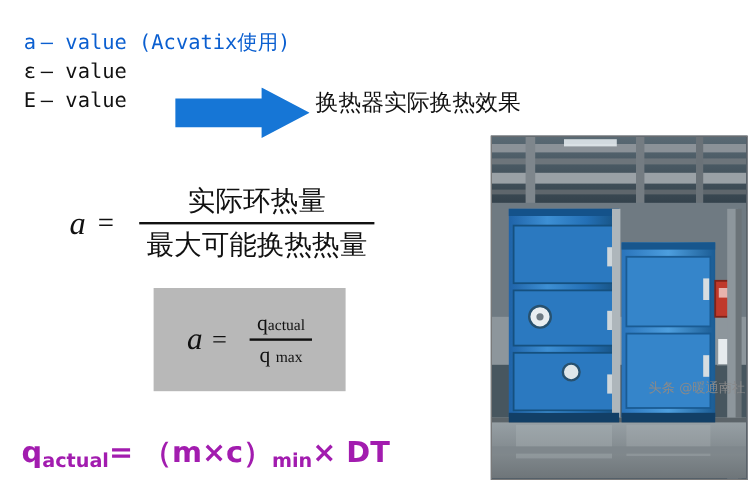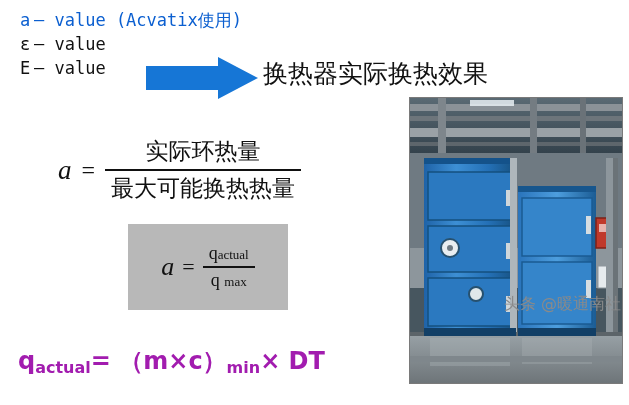--- a/index.html
+++ b/index.html
@@ -9,21 +9,21 @@
   body {
     width: 629px;
     height: 405px;
     background: #ffffff;
     font-family: "Liberation Sans", sans-serif;
     overflow: hidden;
     position: relative;
   }
   .slide {
     position: absolute;
-    left: 0; top: 0;
+    left: 0; top: 16px;
     width: 629px;
     height: 320px;
     background: #ffffff;
   }
 
   
   .value-list {
     position: absolute;
     left: 16px;
     top: 8px;
@@ -53,21 +53,21 @@
     width: 112px;
     height: 42px;
   }
 
   
   .arrow-caption {
     position: absolute;
     left: 263px;
     top: 57px;
     font-family: "DejaVu Sans", sans-serif;
-    font-size: 25px;
+    font-size: 19px;
     color: #111111;
     white-space: nowrap;
   }
 
   
   .formula-main {
     position: absolute;
     left: 58px;
     top: 136px;
     display: flex;
@@ -82,20 +82,21 @@
   }
   .formula-main .eq {
     font-family: "Liberation Serif", serif;
     font-size: 24px;
     color: #111111;
     margin-right: 10px;
   }
   .frac {
     display: inline-block;
     text-align: center;
+    margin-left: 11px;
   }
   .frac .num,
   .frac .den {
     font-family: "DejaVu Sans", sans-serif;
     font-size: 23px;
     color: #111111;
     padding: 2px 6px;
     white-space: nowrap;
   }
   .frac .bar {
@@ -178,21 +179,21 @@
     background: #2b3f52;
   }
   .photo svg { display: block; }
 
   
   .watermark {
     position: absolute;
     right: 8px;
     bottom: 5px;
     font-family: "DejaVu Sans", sans-serif;
-    font-size: 16px;
+    font-size: 11px;
     color: #8a8a8a;
     white-space: nowrap;
   }
 </style>
 </head>
 <body>
 
 <div class="slide">
 
   <div class="value-list">

